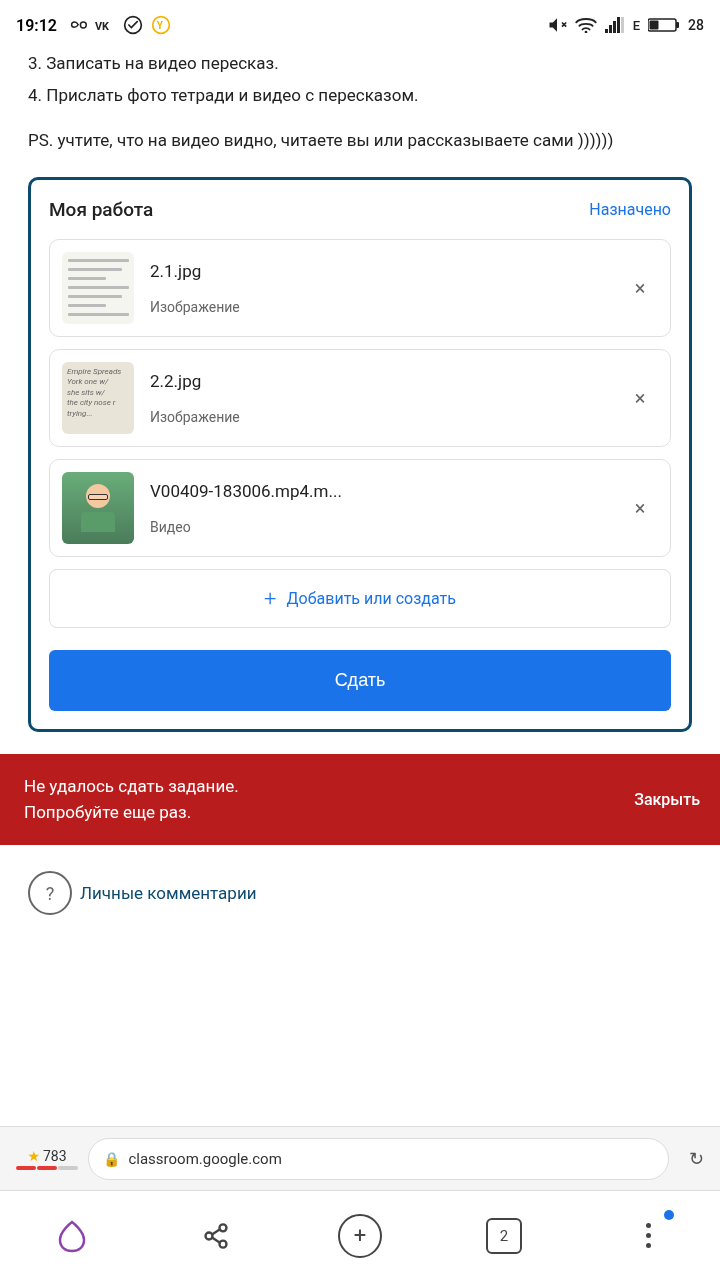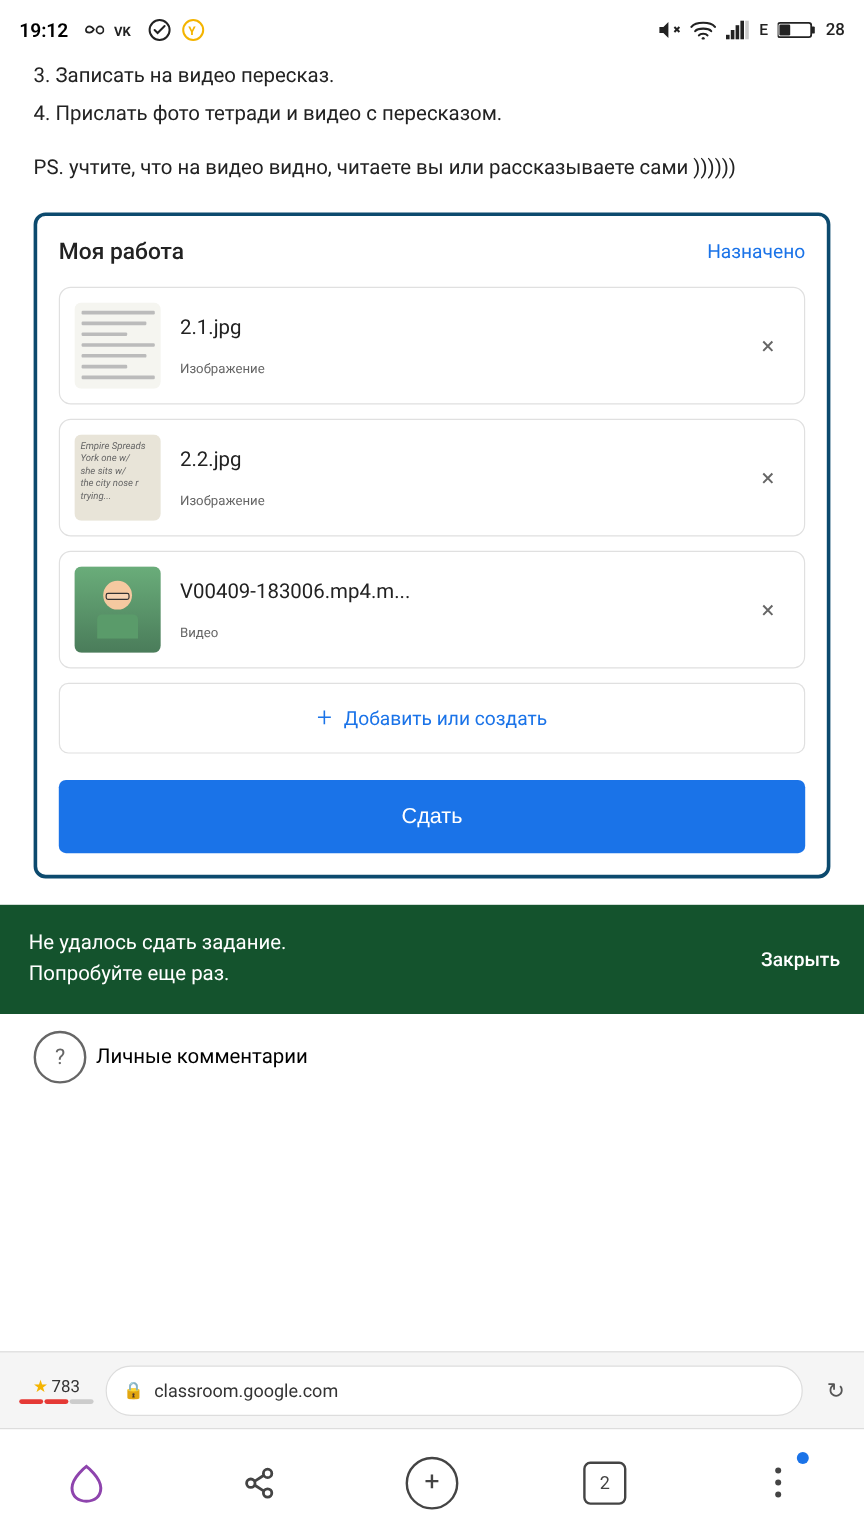--- a/index.html
+++ b/index.html
@@ -97,21 +97,21 @@
     .file-info {
       flex: 1;
       padding-left: 16px;
     }
     .file-name {
       font-size: 17px;
       color: #222;
       font-weight: 400;
     }
     .file-type {
-      font-size: 11px;
+      font-size: 14px;
       color: #666;
       margin-top: 18px;
     }
     .file-remove {
       width: 36px;
       height: 36px;
       display: flex;
       align-items: center;
       justify-content: center;
       cursor: pointer;
@@ -205,27 +205,27 @@
       border-radius: 6px;
       padding: 20px;
       text-align: center;
       cursor: pointer;
       margin-bottom: 0;
     }
 
     
     .error-toast {
       position: relative;
-      background: #14532d;
+      background: #b91c1c;
       color: #fff;
       display: flex;
       align-items: center;
       justify-content: space-between;
       padding: 20px 20px 20px 24px;
-      margin: 0 -28px;
+      margin: 12px -28px;
       z-index: 10;
     }
     .error-toast-text {
       font-size: 17px;
       line-height: 1.5;
       flex: 1;
     }
     .error-toast-close {
       font-size: 16px;
       color: #fff;
@@ -245,21 +245,21 @@
       align-items: center;
       justify-content: center;
       font-size: 18px;
       color: #666;
       cursor: pointer;
       margin: 14px 0 14px 0;
     }
 
     .comments-label {
       font-size: 17px;
-      color: #000000;
+      color: #0c4a6e;
       margin-left: 8px;
       display: inline-block;
       vertical-align: middle;
       text-align: right;
     }
     .comments-row {
       display: flex;
       align-items: center;
       padding: 0 0 16px 0;
     }

